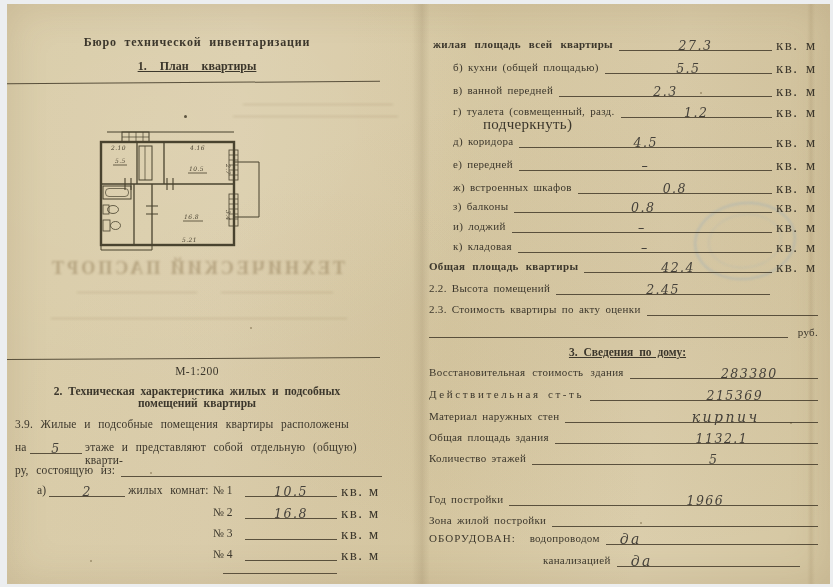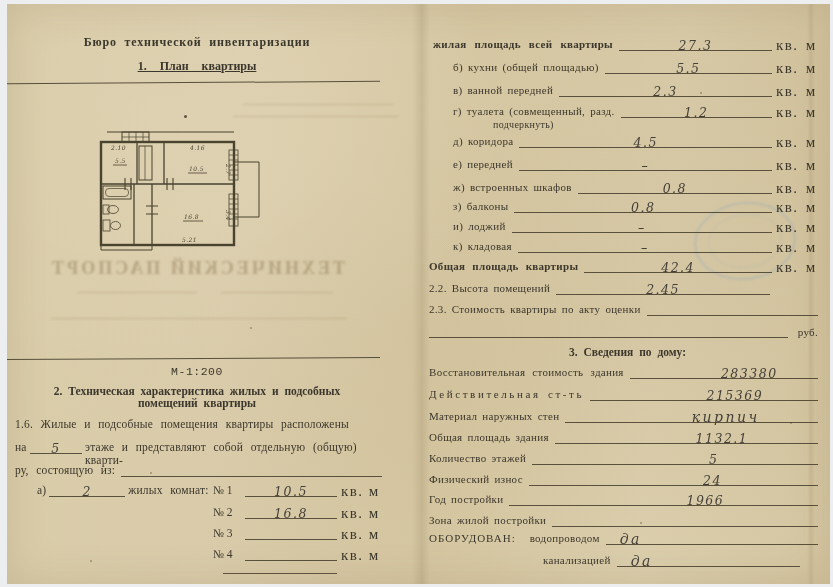--- a/index.html
+++ b/index.html
@@ -16,59 +16,59 @@
     box-shadow:inset 0 0 40px rgba(120,95,55,.18);color:#3c372c;}
   .gutter{position:absolute;left:405px;top:0;width:18px;height:580px;
     background:linear-gradient(to right,transparent,rgba(95,75,45,.10) 45%,rgba(95,75,45,.13) 55%,transparent);}
   .crease{position:absolute;left:800px;top:0;width:8px;height:580px;
     background:linear-gradient(to right,transparent,rgba(120,95,55,.12),transparent);}
   .speck{position:absolute;width:2px;height:2px;border-radius:50%;background:rgba(90,70,40,.45);}
 
   
   .r{position:absolute;display:flex;align-items:flex-start;right:12px;font-size:11px;line-height:13px;letter-spacing:.3px;word-spacing:2px;}
   .lbl{white-space:nowrap;padding-right:6px;}
-  .lbl2{font-size:10px;margin-left:40px;}
+  .lbl2{font-size:15px;margin-left:30px;}
   .fill{flex:1;height:12px;border-bottom:1.2px solid rgba(62,54,38,.82);position:relative;}
   .ufill{display:inline-block;height:12px;border-bottom:1.2px solid rgba(62,54,38,.82);position:relative;margin:0 3px;}
   .hw{position:absolute;left:22%;right:22%;bottom:-2px;text-align:center;
       font-style:italic;font-family:"DejaVu Serif",serif;font-size:12.5px;
       letter-spacing:1.5px;color:#45413a;white-space:nowrap;font-weight:normal;}
   .hw.off{left:35%;right:8%;}
   .hw.lft{left:6px;right:auto;text-align:left;margin-left:8px;}
   .hw.cur{font-size:14px;letter-spacing:2.5px;}
   .unit{width:42px;margin-left:4px;font-size:15px;letter-spacing:1.5px;white-space:nowrap;padding-top:1px;}
   .b{font-weight:bold;}
   .sp{letter-spacing:2.6px;}
 
   
   .lpage{position:absolute;left:0;top:0;width:418px;height:580px;}
   .c{position:absolute;left:0;width:380px;text-align:center;}
   .h1{top:31px;font-weight:bold;font-size:12px;letter-spacing:.8px;word-spacing:4px;}
   .h2{top:55px;font-weight:bold;font-size:12px;word-spacing:10px;text-decoration:underline;}
   .rule{position:absolute;height:0;border-top:1.7px solid rgba(66,57,40,.85);}
-  .scale{top:361px;font-size:11.5px;letter-spacing:.5px;font-family:Liberation Mono, monospace;}
+  .scale{top:361px;font-size:11.5px;letter-spacing:.5px;}
   .st1{top:381px;font-weight:bold;font-size:11.5px;word-spacing:3px;}
   .st2{top:393px;font-weight:bold;font-size:11.5px;word-spacing:3px;}
   .lp-row{position:absolute;left:8px;width:367px;display:flex;align-items:flex-start;
           font-size:11.5px;line-height:13px;letter-spacing:.2px;word-spacing:4.5px;}
   .room-row{position:absolute;left:206px;width:170px;display:flex;align-items:flex-start;
             font-size:11.5px;line-height:13px;}
   .room-lbl{width:32px;white-space:nowrap;}
   .shortline{position:absolute;left:216px;width:114px;border-top:1.2px solid rgba(62,54,38,.8);}
 
   
   .bleed-title{position:absolute;top:254px;left:0;width:380px;text-align:center;
     font-weight:bold;font-size:18px;letter-spacing:3px;color:rgba(124,99,60,.38);
     transform:scaleX(-1);filter:blur(1.2px);}
   .bleedseg{position:absolute;border-top:1.6px solid rgba(124,99,60,.22);filter:blur(1px);}
 
   
   .rpage{position:absolute;left:418px;top:0;width:405px;height:580px;}
   .s3title{position:absolute;top:342px;left:0;right:0;text-align:center;
-           font-weight:bold;font-size:11.5px;word-spacing:3px;}
+           font-weight:bold;font-size:11.5px;word-spacing:3px;text-decoration:underline;}
   .rub{margin-left:10px;white-space:nowrap;padding-top:1px;}
   .stamp{position:absolute;left:269px;top:198px;width:98px;height:74px;border-radius:50%;
     border:2.2px solid rgba(122,158,194,.30);filter:blur(1.2px);transform:rotate(-7deg);}
   .stamp::after{content:"";position:absolute;left:12px;top:10px;right:12px;bottom:10px;
     border-radius:50%;border:1.2px solid rgba(122,158,194,.22);}
 
   
   .plan{position:absolute;left:80px;top:118px;}
   .plan svg text{font-family:"DejaVu Serif",serif;font-style:italic;fill:#4a4332;font-size:6px;letter-spacing:.4px;}
   .inkdot{position:absolute;left:177px;top:111px;width:3px;height:3px;border-radius:50%;background:rgba(60,52,36,.8);}
@@ -153,21 +153,21 @@
         <text transform="rotate(90,139,88)" x="139" y="88">3.4</text>
       </svg>
     </div>
 
     <div class="rule" style="left:0;top:354px;width:373px;transform:rotate(-0.3deg)"></div>
     <div class="c scale">М-1:200</div>
     <div class="c st1">2. Техническая характеристика жилых и подсобных</div>
     <div class="c st2">помещений квартиры</div>
 
     <div class="lp-row" style="top:414px">
-      <span>1.6. Жилые и подсобные помещения квартиры расположены</span>
+      <span>3.9. Жилые и подсобные помещения квартиры расположены</span>
     </div>
     <div class="lp-row" style="top:437px">
       <span>на</span>
       <span class="ufill" style="width:56px">
             <i class="hw">5</i>
           </span>
       <span>этаже и представляют собой отдельную (общую) кварти-</span>
     </div>
     <div class="lp-row" style="top:460px">
       <span class="lbl">ру, состоящую из:</span>
@@ -334,26 +334,20 @@
       <span class="fill">
             <i class="hw off">1132.1</i>
           </span>
     </div>
     <div class="r" style="top:448px;left:4px">
       <span class="lbl">Количество этажей</span>
       <span class="fill">
             <i class="hw off">5</i>
           </span>
     </div>
-    <div class="r" style="top:469px;left:4px">
-      <span class="lbl">Физический износ</span>
-      <span class="fill">
-            <i class="hw off">24</i>
-          </span>
-    </div>
     <div class="r" style="top:489px;left:4px">
       <span class="lbl">Год постройки</span>
       <span class="fill">
             <i class="hw off">1966</i>
           </span>
     </div>
     <div class="r" style="top:510px;left:4px">
       <span class="lbl">Зона жилой постройки</span>
       <span class="fill"></span>
     </div>

